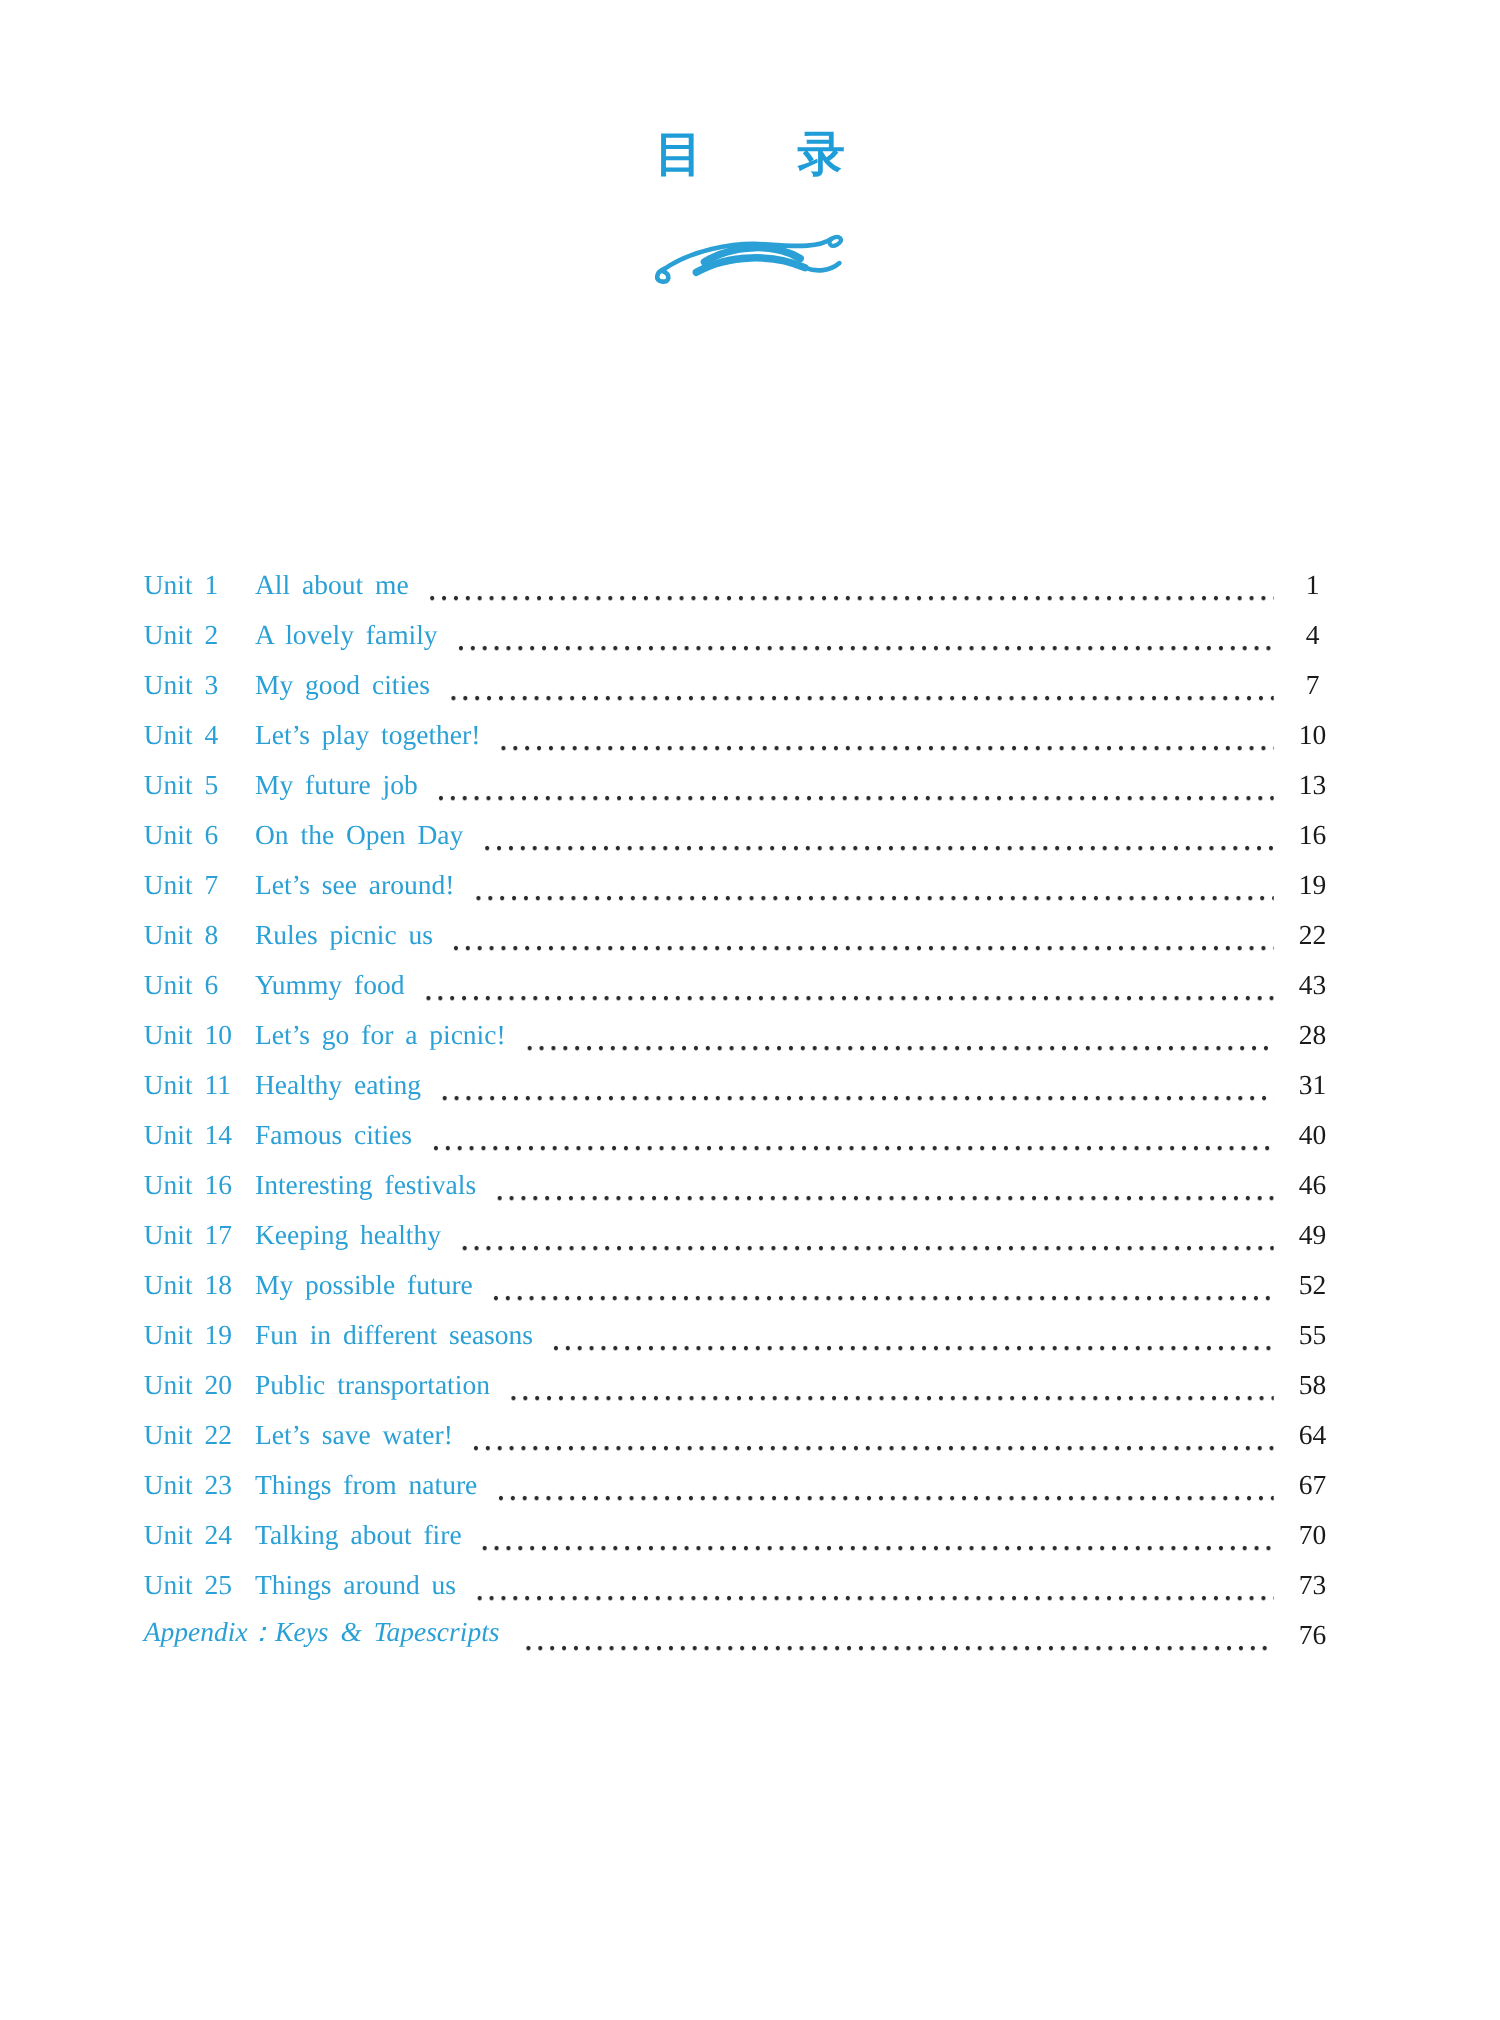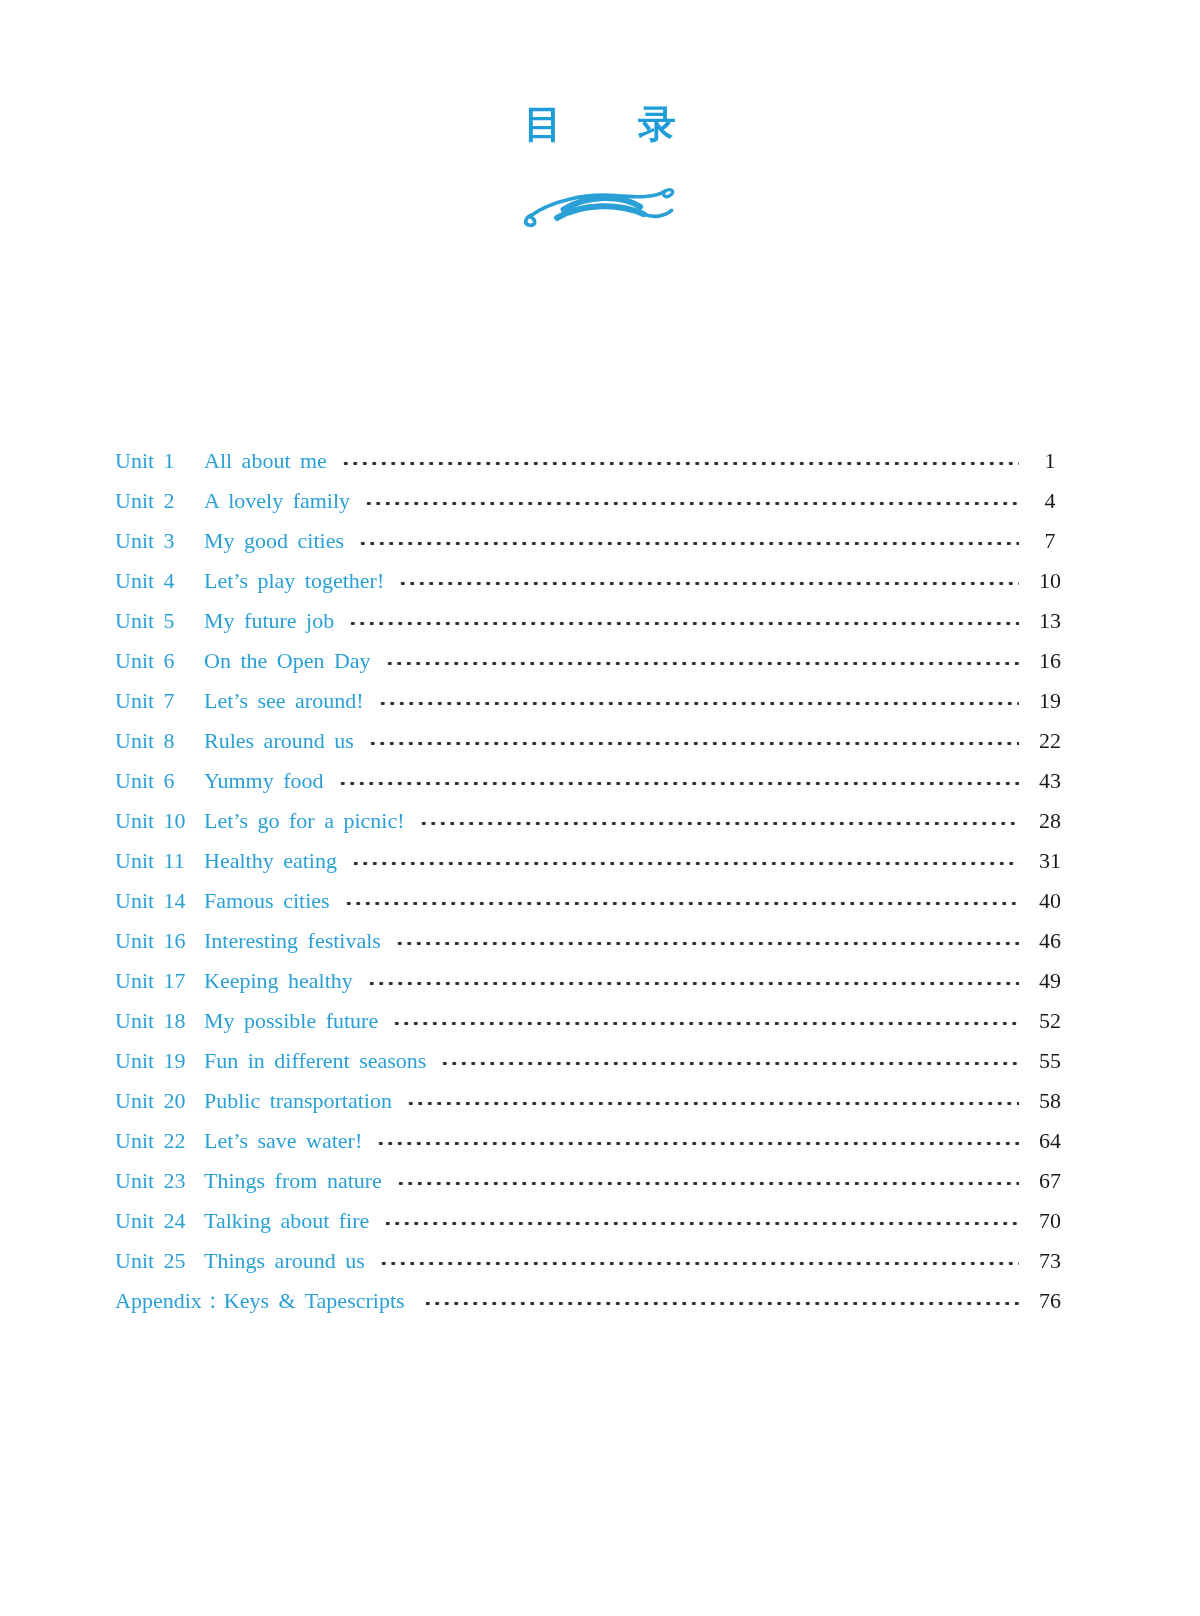--- a/index.html
+++ b/index.html
@@ -38,33 +38,33 @@
     justify-content:center;
   }
   .flourish-wrap svg{display:block;}
   .toc{
     margin-top:213px;
     margin-left:115px;
     width:958px;
   }
   .row{
     display:flex;
-    align-items:center;
+    align-items:flex-end;
     height:40px;
     font-size:22px;
     color:var(--accent);
     word-spacing:4px;
     white-space:nowrap;
   }
   .unit{
     min-width:89px;
     flex:0 0 auto;
     padding-right:4px;
   }
-  .row.no-col .unit{min-width:0;}
+  .row.no-col .unit{min-width:0;font-style:italic;}
   .entry-title{
     flex:0 0 auto;
     padding-right:6px;
   }
   .leader{
     flex:1 1 auto;
     height:5px;
     margin:4px 8px 0 8px;
     background-image:radial-gradient(circle, var(--dot) 1.7px, rgba(0,0,0,0) 1.9px);
     background-size:9.5px 5px;
@@ -146,21 +146,21 @@
 
     <div class="row">
       <span class="unit">Unit 7</span>
       <span class="entry-title">Let’s see around!</span>
       <span class="leader"></span>
       <span class="pagenum">19</span>
     </div>
 
     <div class="row">
       <span class="unit">Unit 8</span>
-      <span class="entry-title">Rules around us</span>
+      <span class="entry-title">Rules picnic us</span>
       <span class="leader"></span>
       <span class="pagenum">22</span>
     </div>
 
     <div class="row">
       <span class="unit">Unit 6</span>
       <span class="entry-title">Yummy food</span>
       <span class="leader"></span>
       <span class="pagenum">43</span>
     </div>

